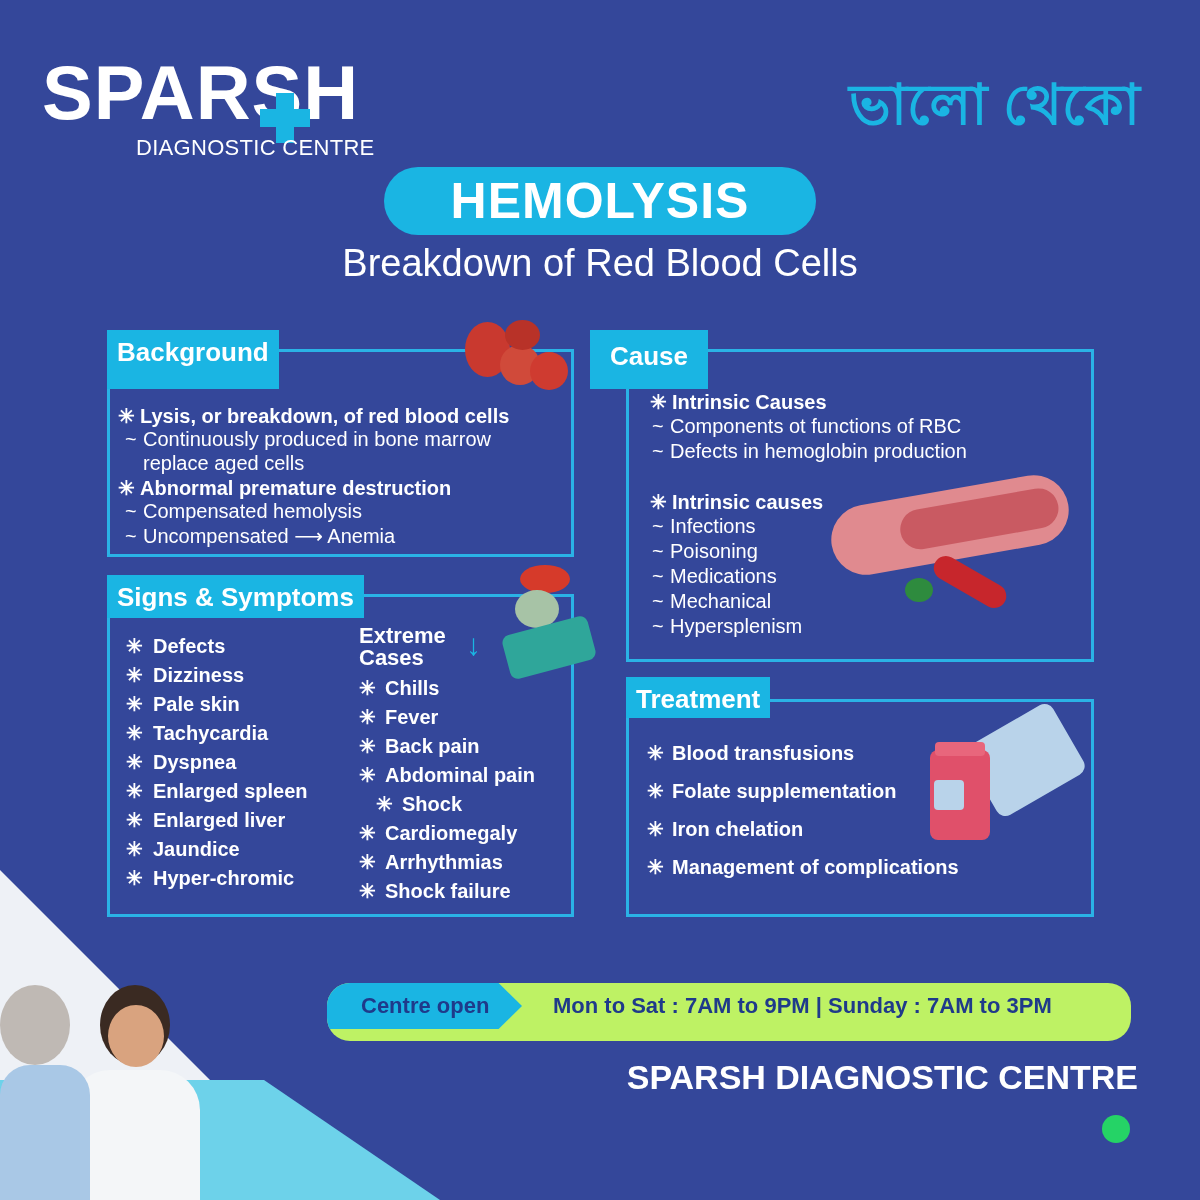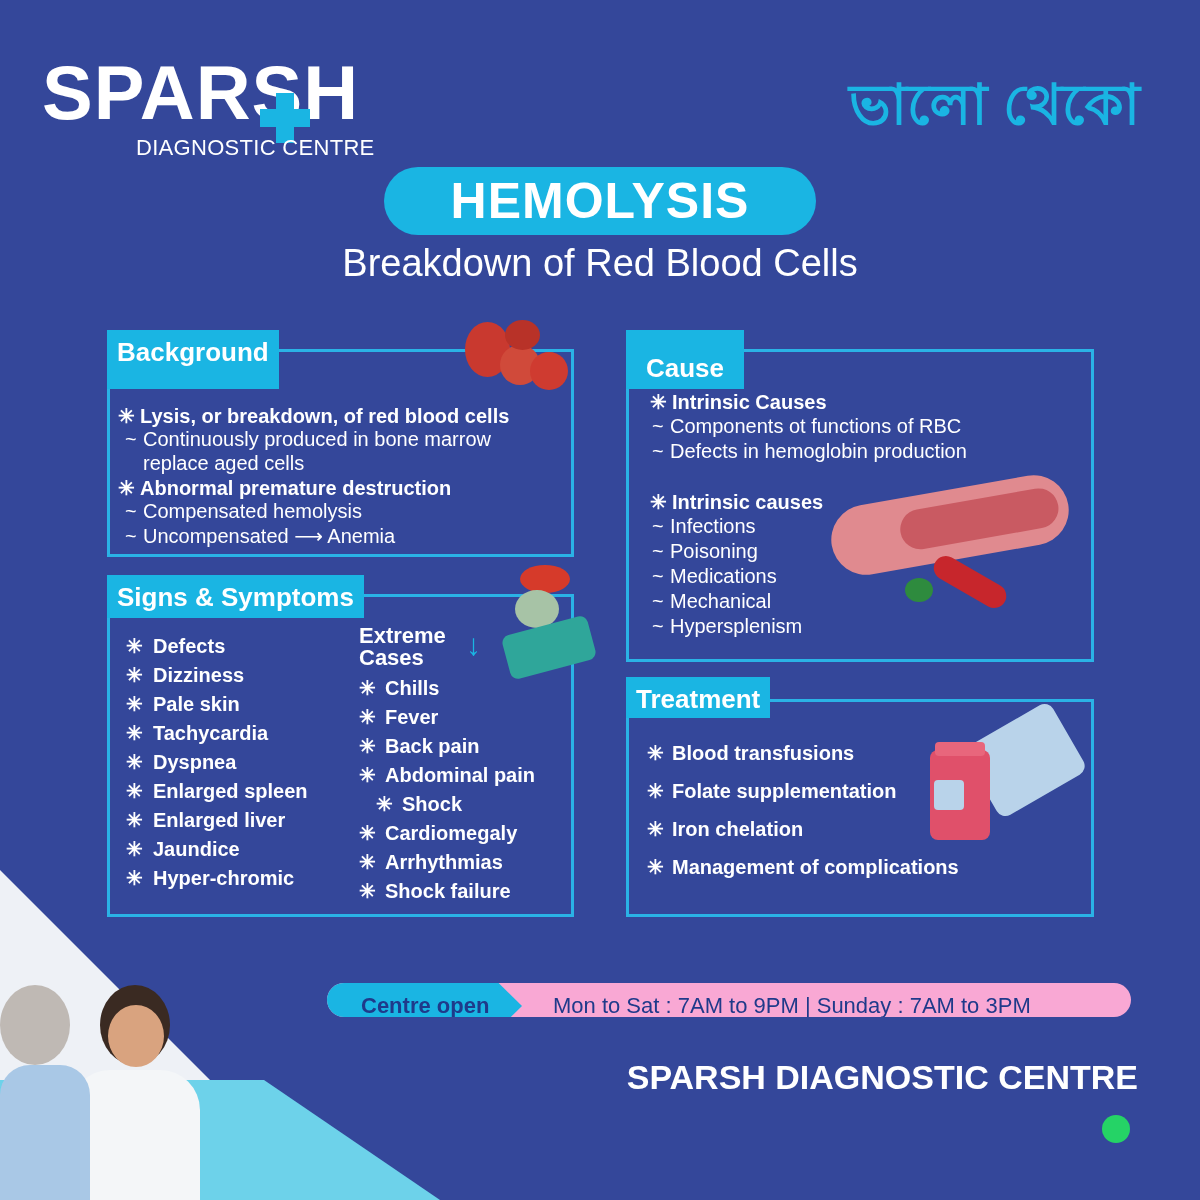--- a/index.html
+++ b/index.html
@@ -13,23 +13,23 @@
 .bengali{position:absolute;right:60px;top:62px;font-size:56px;color:#1ab5e3;font-weight:bold}
 .title-pill{position:absolute;left:384px;top:167px;width:432px;height:68px;border-radius:34px;background:#1ab5e3;text-align:center;line-height:68px;font-size:50px;font-weight:bold;letter-spacing:1px}
 .subtitle{position:absolute;left:0;width:1200px;top:242px;text-align:center;font-size:38px}
 .box{position:absolute;border:3px solid #2ab3e6}
 .box-head{position:absolute;background:#1ab5e3;color:#fff;font-weight:bold;font-size:26px;padding:0 10px;height:59px;line-height:44px}
 .item{position:absolute;font-size:20px;white-space:nowrap}
 .b{font-weight:bold}
 .star{display:inline-block;width:22px;font-weight:bold}
 .tilde{display:inline-block;width:18px}
 .ill{position:absolute;border-radius:50%}
-.hours{position:absolute;left:327px;top:983px;width:804px;height:34px;background:#f9a8d4;border-radius:23px;overflow:hidden}
+.hours{position:absolute;left:327px;top:983px;width:804px;height:58px;background:#bef264;border-radius:23px;overflow:hidden}
 .hours-l{position:absolute;left:0;top:0;width:195px;height:46px;background:#1ab5e3;color:#1f3a8a;font-weight:bold;font-size:22px;line-height:46px;padding-left:34px;clip-path:polygon(0 0,88% 0,100% 50%,88% 100%,0 100%)}
-.hours-r{position:absolute;left:226px;top:0;line-height:46px;font-size:22px;font-weight:normal;color:#1f3a8a}
+.hours-r{position:absolute;left:226px;top:0;line-height:46px;font-size:22px;font-weight:bold;color:#1f3a8a}
 .footer-name{position:absolute;right:62px;top:1058px;font-size:34px;font-weight:bold}
 .footer-phone{position:absolute;right:62px;top:1112px;font-size:30px;font-weight:bold}
 .wa{display:inline-block;width:28px;height:28px;border-radius:50%;background:#25d366;vertical-align:-4px;margin-right:8px;position:relative}
 .corner1{position:absolute;left:0;top:870px;width:330px;height:330px;background:#eef1f6;clip-path:polygon(0 0,100% 100%,0 100%)}
 .corner2{position:absolute;left:0;top:1000px;width:440px;height:200px;background:#6dd2ea;clip-path:polygon(100% 100%,0 100%,0 40%,60% 40%)}
 </style>
 </head>
 <body>
 
 <div class="corner1"></div>
@@ -63,21 +63,21 @@
 <div>
   <div class="item b" style="left:118px;top:404px"><span class="star">✳</span><span>Lysis, or breakdown, of red blood cells</span></div>
   <div class="item" style="left:125px;top:428px"><span class="tilde">~</span><span>Continuously produced in bone marrow</span></div>
   <div class="item" style="left:143px;top:452px"><span>replace aged cells</span></div>
   <div class="item b" style="left:118px;top:476px"><span class="star">✳</span><span>Abnormal premature destruction</span></div>
   <div class="item" style="left:125px;top:500px"><span class="tilde">~</span><span>Compensated hemolysis</span></div>
   <div class="item" style="left:125px;top:524px"><span class="tilde">~</span><span>Uncompensated ⟶  Anemia</span></div>
 </div>
 
 <div class="box" style="left:626px;top:349px;width:468px;height:313px"></div>
-<div class="box-head" style="left:626px;top:330px;padding:16px 20px">Cause</div>
+<div class="box-head" style="left:590px;top:330px;padding:4px 20px">Cause</div>
 <div style="position:absolute;left:830px;top:490px;width:240px;height:70px;background:#e08a8f;border-radius:35px;transform:rotate(-10deg)">
   <div style="position:absolute;left:70px;top:14px;width:160px;height:40px;background:#c95a62;border-radius:20px"></div>
 </div>
 <div style="position:absolute;left:930px;top:570px;width:80px;height:24px;background:#c7262c;border-radius:12px;transform:rotate(30deg)"></div>
 <div class="ill" style="left:905px;top:578px;width:28px;height:24px;background:#2e8b3e"></div>
 <div>
   <div class="item b" style="left:650px;top:390px"><span class="star">✳</span><span>Intrinsic Causes</span></div>
   <div class="item" style="left:652px;top:415px"><span class="tilde">~</span><span>Components ot functions of RBC</span></div>
   <div class="item" style="left:652px;top:440px"><span class="tilde">~</span><span>Defects in hemoglobin production</span></div>
   <div class="item b" style="left:650px;top:490px"><span class="star">✳</span><span>Intrinsic causes</span></div>

